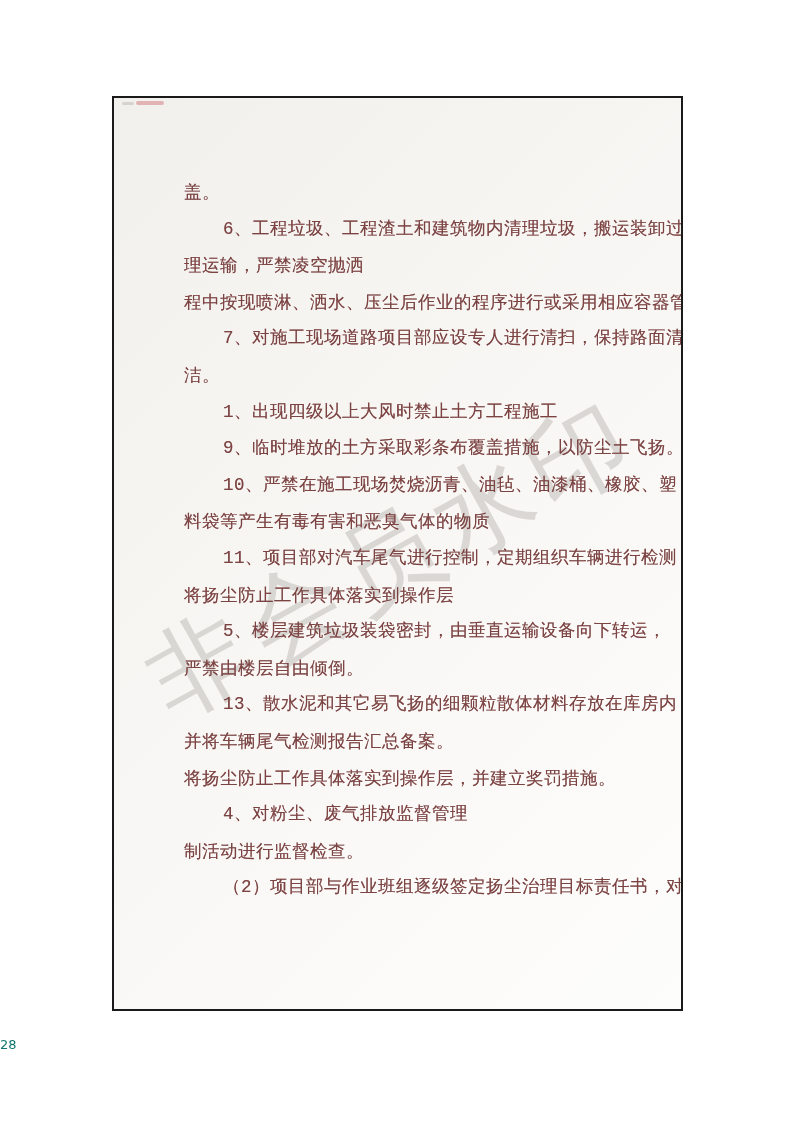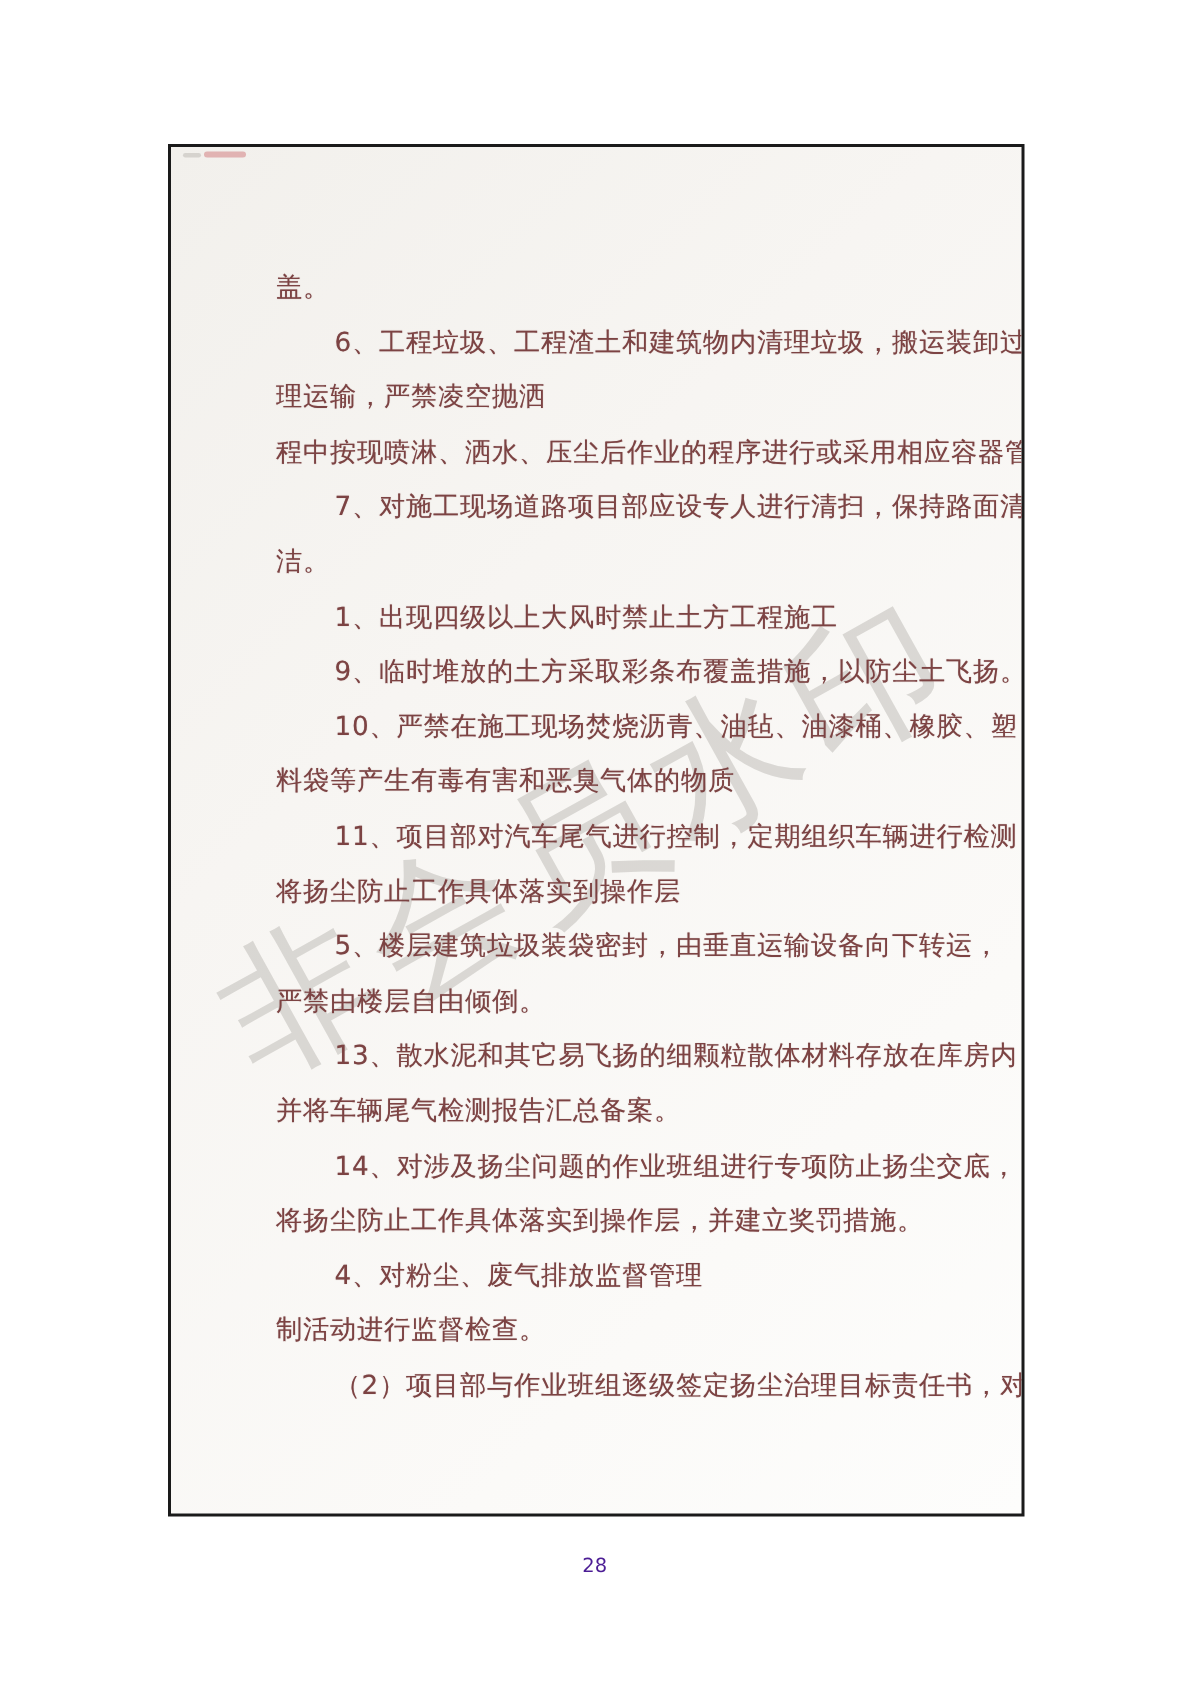--- a/index.html
+++ b/index.html
@@ -61,29 +61,29 @@
     position: absolute;
     left: 70px; top: 76px;
     width: 452px;
     font-size: 17.5px;
     line-height: 36.6px;
     letter-spacing: 0.5px;
     color: #7c4343;
     text-shadow: 0 0 0.6px rgba(124, 67, 67, 0.55);
   }
   .doc-line { white-space: nowrap; }
-  .doc-line.indent { padding-left: 39px; }
+  .doc-line.indent { padding-left: 39px; font-family: Liberation Mono, monospace; }
   
   .page-number {
     position: absolute;
     left: 0; top: 1037px;
     width: 100%;
-    text-align: center;
+    text-align: left;
     font-size: 13px;
-    color: #4c1d95;
+    color: #0f766e;
   }
 </style>
 </head>
 <body>
 
 <div class="canvas">
 
   <div class="scan">
     <div class="smudge-gray"></div>
     <div class="smudge-pink"></div>
@@ -100,21 +100,20 @@
         <div class="doc-line indent">1、出现四级以上大风时禁止土方工程施工</div>
         <div class="doc-line indent">9、临时堆放的土方采取彩条布覆盖措施，以防尘土飞扬。</div>
         <div class="doc-line indent">10、严禁在施工现场焚烧沥青、油毡、油漆桶、橡胶、塑</div>
         <div class="doc-line">料袋等产生有毒有害和恶臭气体的物质</div>
         <div class="doc-line indent">11、项目部对汽车尾气进行控制，定期组织车辆进行检测，</div>
         <div class="doc-line">将扬尘防止工作具体落实到操作层</div>
         <div class="doc-line indent">5、楼层建筑垃圾装袋密封，由垂直运输设备向下转运，</div>
         <div class="doc-line">严禁由楼层自由倾倒。</div>
         <div class="doc-line indent">13、散水泥和其它易飞扬的细颗粒散体材料存放在库房内，</div>
         <div class="doc-line">并将车辆尾气检测报告汇总备案。</div>
-        <div class="doc-line indent">14、对涉及扬尘问题的作业班组进行专项防止扬尘交底，</div>
         <div class="doc-line">将扬尘防止工作具体落实到操作层，并建立奖罚措施。</div>
         <div class="doc-line indent">4、对粉尘、废气排放监督管理</div>
         <div class="doc-line">制活动进行监督检查。</div>
         <div class="doc-line indent">（2）项目部与作业班组逐级签定扬尘治理目标责任书，对</div>
       </div>
   </div>
 
   <div class="page-number">28</div>
 
 </div>

